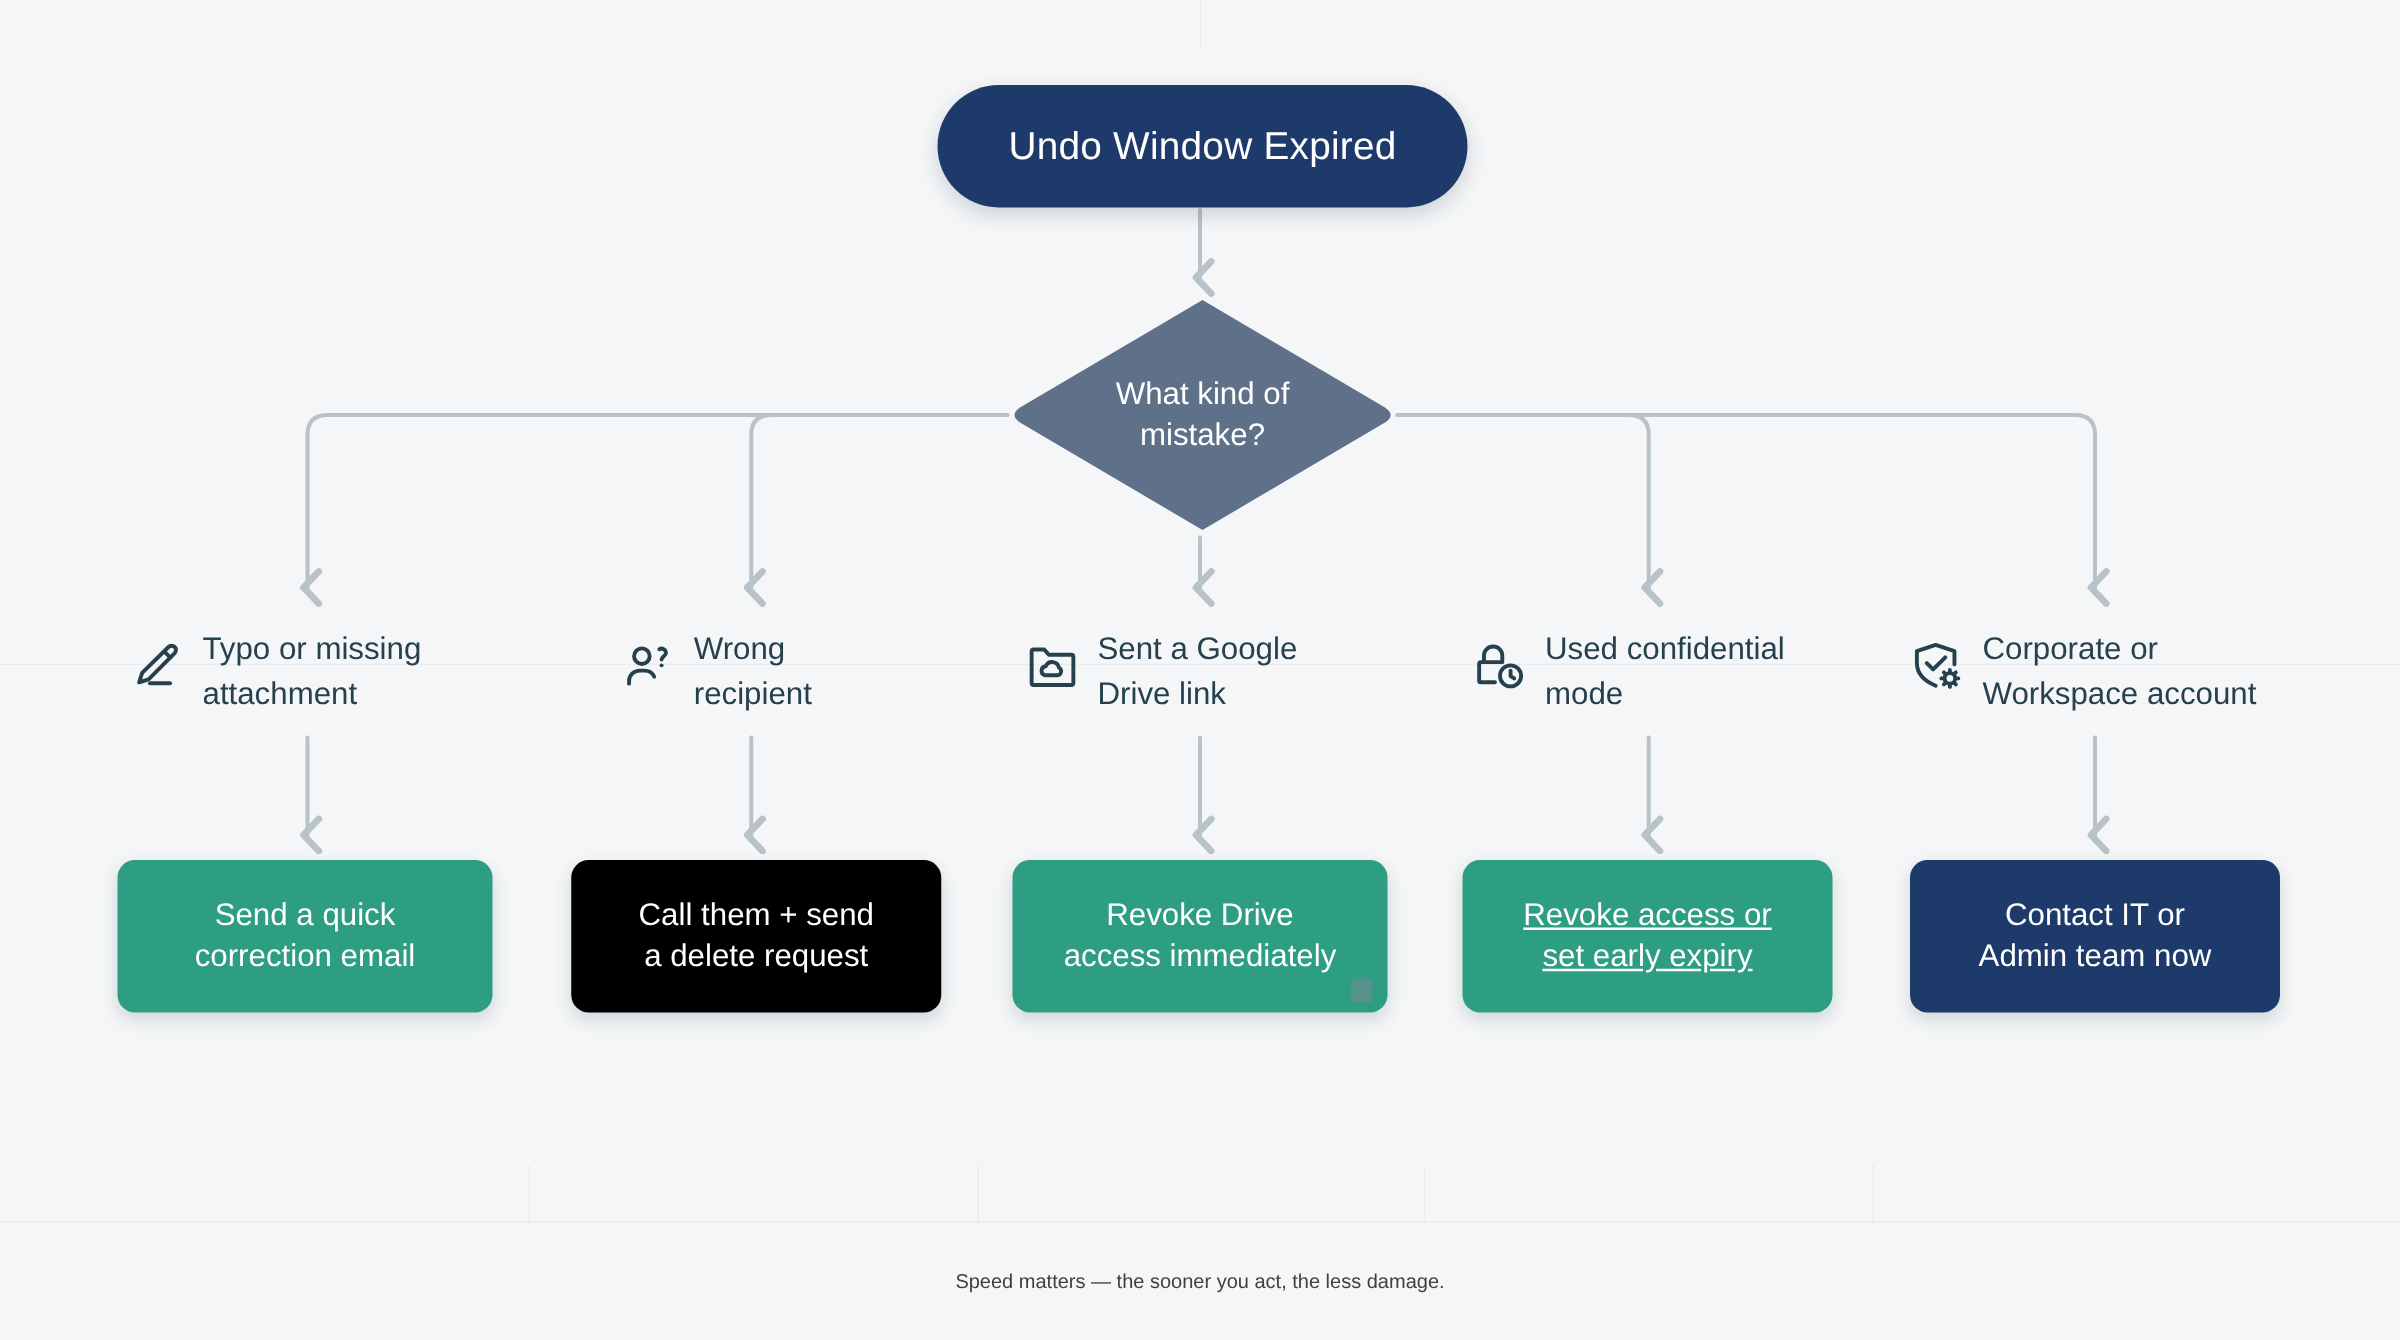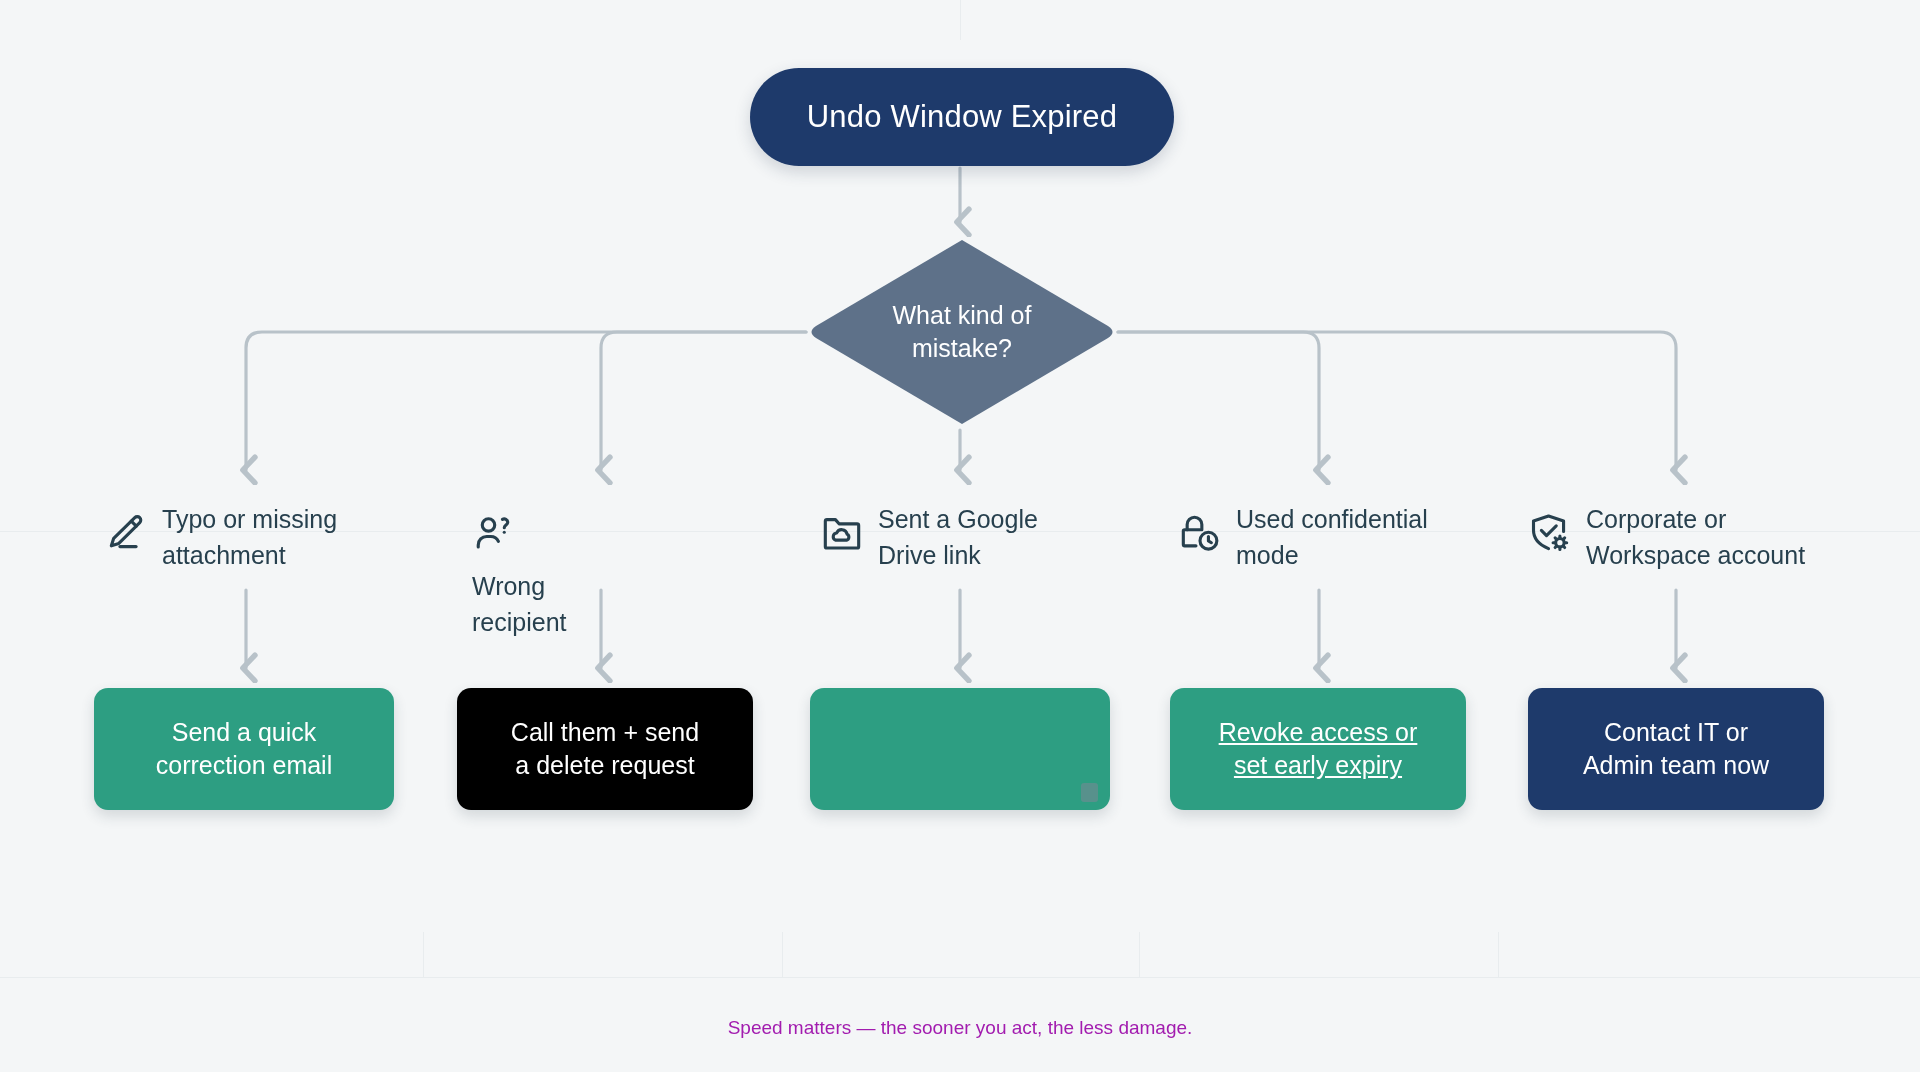--- a/index.html
+++ b/index.html
@@ -127,22 +127,22 @@
     box-shadow: 0 6px 14px rgba(40,55,70,0.16);
   }
 
   
   .footer-caption {
     position: absolute;
     left: 0;
     top: 1017px;
     width: 1920px;
     text-align: center;
-    color: #a21caf;
-    font-size: 19px;
+    color: #404040;
+    font-size: 16px;
   }
 
   .watermark {
     position: absolute;
     width: 17px;
     height: 19px;
     border-radius: 3px;
     background: #7c8796;
     opacity: 0.55;
   }
@@ -205,21 +205,21 @@
       <svg viewBox="0 0 24 24" fill="none" stroke="currentColor" stroke-width="1.7" stroke-linecap="round" stroke-linejoin="round">
         <path d="M16.8 3.6a1.9 1.9 0 0 1 2.7 2.7L8.1 17.7 4 19l1.3-4.1z"></path>
         <path d="M14.9 5.5l2.7 2.7"></path>
         <path d="M8.7 19.4h8.8"></path>
       </svg>
     </span>
     <span class="cat-text">Typo or missing
 attachment</span>
   </div>
 
-  <div class="cat" style="left:472px;flex-direction:column;">
+  <div class="cat" style="left:497px;">
     <span class="cat-icon">
       <svg viewBox="0 0 24 24" fill="none" stroke="currentColor" stroke-width="1.7" stroke-linecap="round" stroke-linejoin="round">
         <circle cx="9" cy="7.6" r="3.4"></circle>
         <path d="M3.4 19.6v-1.1A4.6 4.6 0 0 1 8 13.9h2.2a4.6 4.6 0 0 1 4.2 2.7"></path>
         <path d="M16.6 4.6a1.9 1.9 0 0 1 2.9 1.6c0 1.3-1.9 1.6-1.9 2.9"></path>
         <circle cx="17.6" cy="11.6" r="0.85" fill="currentColor" stroke="none"></circle>
       </svg>
     </span>
     <span class="cat-text">Wrong
 recipient</span>
@@ -266,20 +266,22 @@
     <span>Send a quick
 correction email</span>
   </div>
 
   <div class="action" style="left:457px;width:296px;background:#000000;">
     <span>Call them + send
 a delete request</span>
   </div>
 
   <div class="action" style="left:810px;width:300px;background:#2d9e82;">
+    <span>Revoke Drive
+access immediately</span>
     <span class="watermark" style="right:12px;bottom:8px;"></span>
   </div>
 
   <div class="action" style="left:1170px;width:296px;background:#2d9e82;text-decoration:underline;">
     <span>Revoke access or
 set early expiry</span>
   </div>
 
   <div class="action" style="left:1528px;width:296px;background:#1e3a6b;">
     <span>Contact IT or

